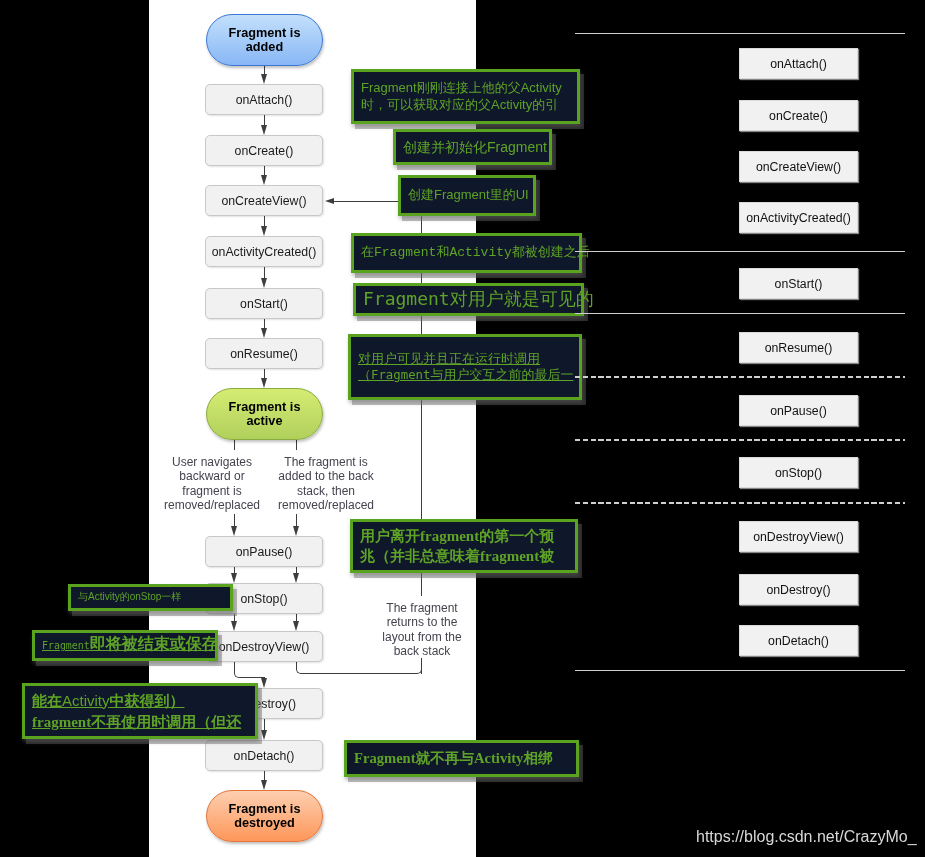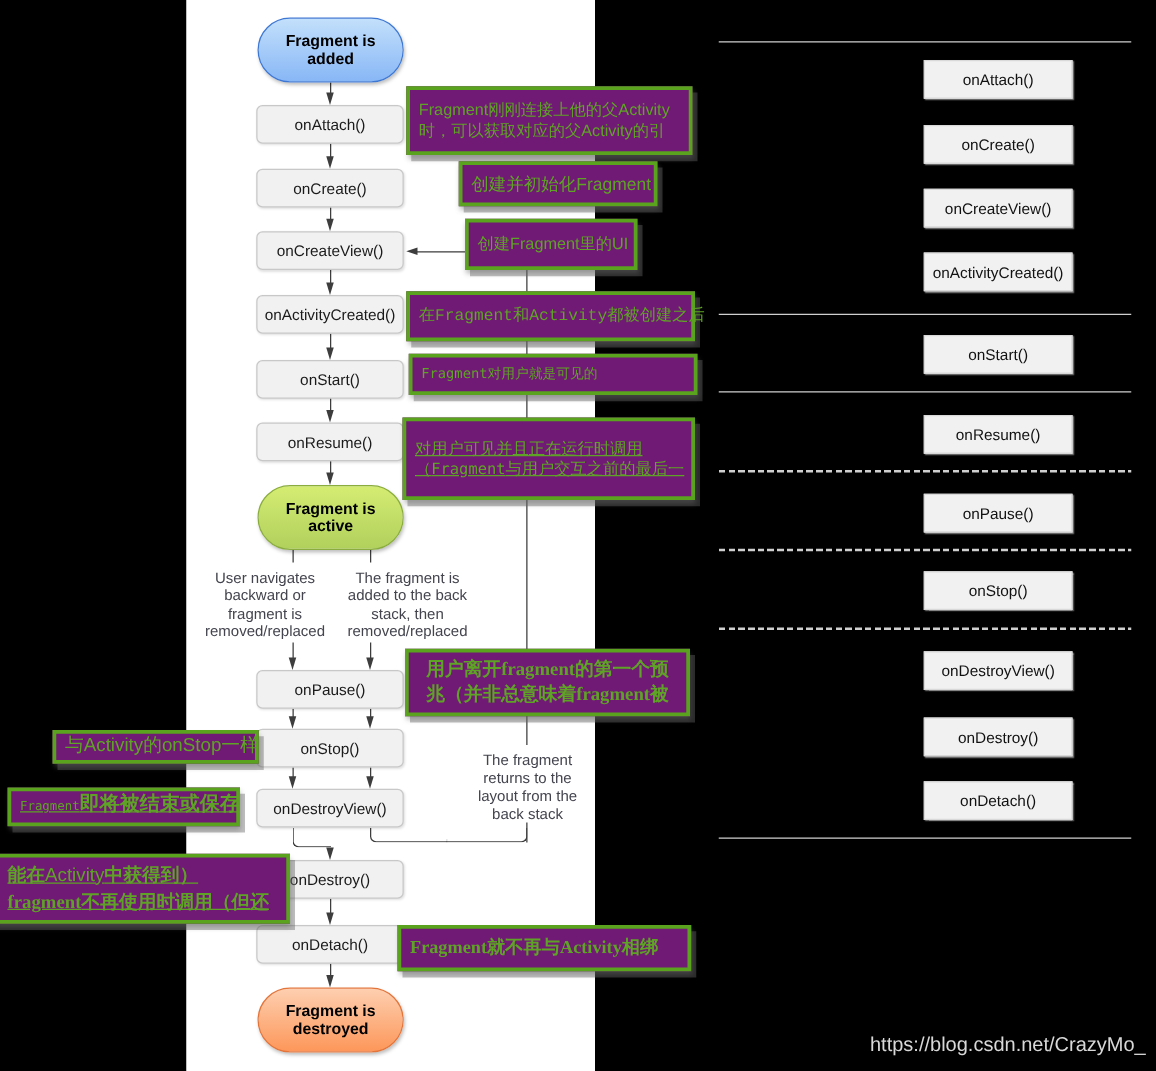--- a/index.html
+++ b/index.html
@@ -16,24 +16,24 @@
   
   .pill { position:absolute; border-radius:26px; display:flex; flex-direction:column;
     align-items:center; justify-content:center; text-align:center; font-weight:bold;
     font-size:12.7px; color:#000; line-height:14.3px;
     box-shadow:1px 2px 3px rgba(0,0,0,0.25); }
   .pill-blue   { background:linear-gradient(#c3e0fb,#88b7f6); border:1px solid #3d77d4; }
   .pill-green  { background:linear-gradient(#d5ec72,#b0d05c); border:1px solid #8aac3f; }
   .pill-orange { background:linear-gradient(#fdcfb0,#fd975a); border:1px solid #e3743a; }
 
   
-  .callout { position:absolute; background:#701a75; border:3px solid #5aa31e;
+  .callout { position:absolute; background:#0f172a; border:3px solid #5aa31e;
     color:#5fa326; box-shadow:4px 5px 0 rgba(100,100,100,0.42), 1px 3px 4px rgba(100,100,100,0.45);
     line-height:16.2px; display:flex; align-items:center; padding:0 7px;
-    white-space:nowrap; }
+    white-space:nowrap;margin-left:26px; }
   .callout > div { width:100%; }
   .callout > div > span { display:block; }
   .callout span span { display:inline;text-decoration:underline; }
   .cserif { font-family:"Liberation Serif", serif; font-weight:bold; }
   .seg-mono  { font-family:"DejaVu Sans Mono", monospace; font-weight:normal; font-size:0.62em; }
   .seg-serif { font-family:"Liberation Serif", serif; font-weight:bold; }
   .seg-sans  { font-family:"Liberation Sans", sans-serif; font-weight:normal; }
   .seg-mono2 { font-family:"DejaVu Sans Mono", monospace; font-weight:normal; font-size:0.95em; }
   .cmono  { font-family:"DejaVu Sans Mono", monospace; }
 
@@ -189,40 +189,40 @@
         <span>创建Fragment里的UI</span>
 
       </div>
     </div>
     <div class="callout" style="left:325px;top:233px;width:231px;height:40px;font-size:13px;font-family:Liberation Mono, monospace;">
       <div>
         <span>在Fragment和Activity都被创建之后</span>
 
       </div>
     </div>
-    <div class="callout cmono" style="left:327px;top:283px;width:231px;height:33px;font-size:11px;">
+    <div class="callout cmono" style="left:327px;top:283px;width:231px;height:33px;font-size:18px;">
       <div>
         <span>Fragment对用户就是可见的</span>
 
       </div>
     </div>
     <div class="callout" style="left:322px;top:334px;width:234px;height:66px;font-size:13px;">
       <div>
         <span><span class="seg-sans">对用户可见并且正在运行时调用</span></span>
         <span><span class="seg-sans">（</span><span class="seg-mono2">Fragment</span><span class="seg-sans">与用户交互之前的最后一</span></span>
       </div>
     </div>
-    <div class="callout cserif" style="left:324px;top:519px;width:228px;height:54px;font-size:15px;line-height:20px;text-align:center;">
+    <div class="callout cserif" style="left:324px;top:519px;width:228px;height:54px;font-size:15px;line-height:20px;">
       <div>
         <span>用户离开fragment的第一个预</span>
         <span>兆（并非总意味着fragment被</span>
 
       </div>
     </div>
-    <div class="callout" style="left:42px;top:584px;width:165px;height:27px;font-size:15px;">
+    <div class="callout" style="left:42px;top:584px;width:165px;height:27px;font-size:10px;">
       <div>
         <span>与Activity的onStop一样</span>
 
       </div>
     </div>
     <div class="callout cserif" style="left:6px;top:630px;width:186px;height:31px;font-size:16px;">
       <div>
         <span><span class="seg-mono">Fragment</span><span class="seg-serif">即将被结束或保存</span></span>
 
       </div>

